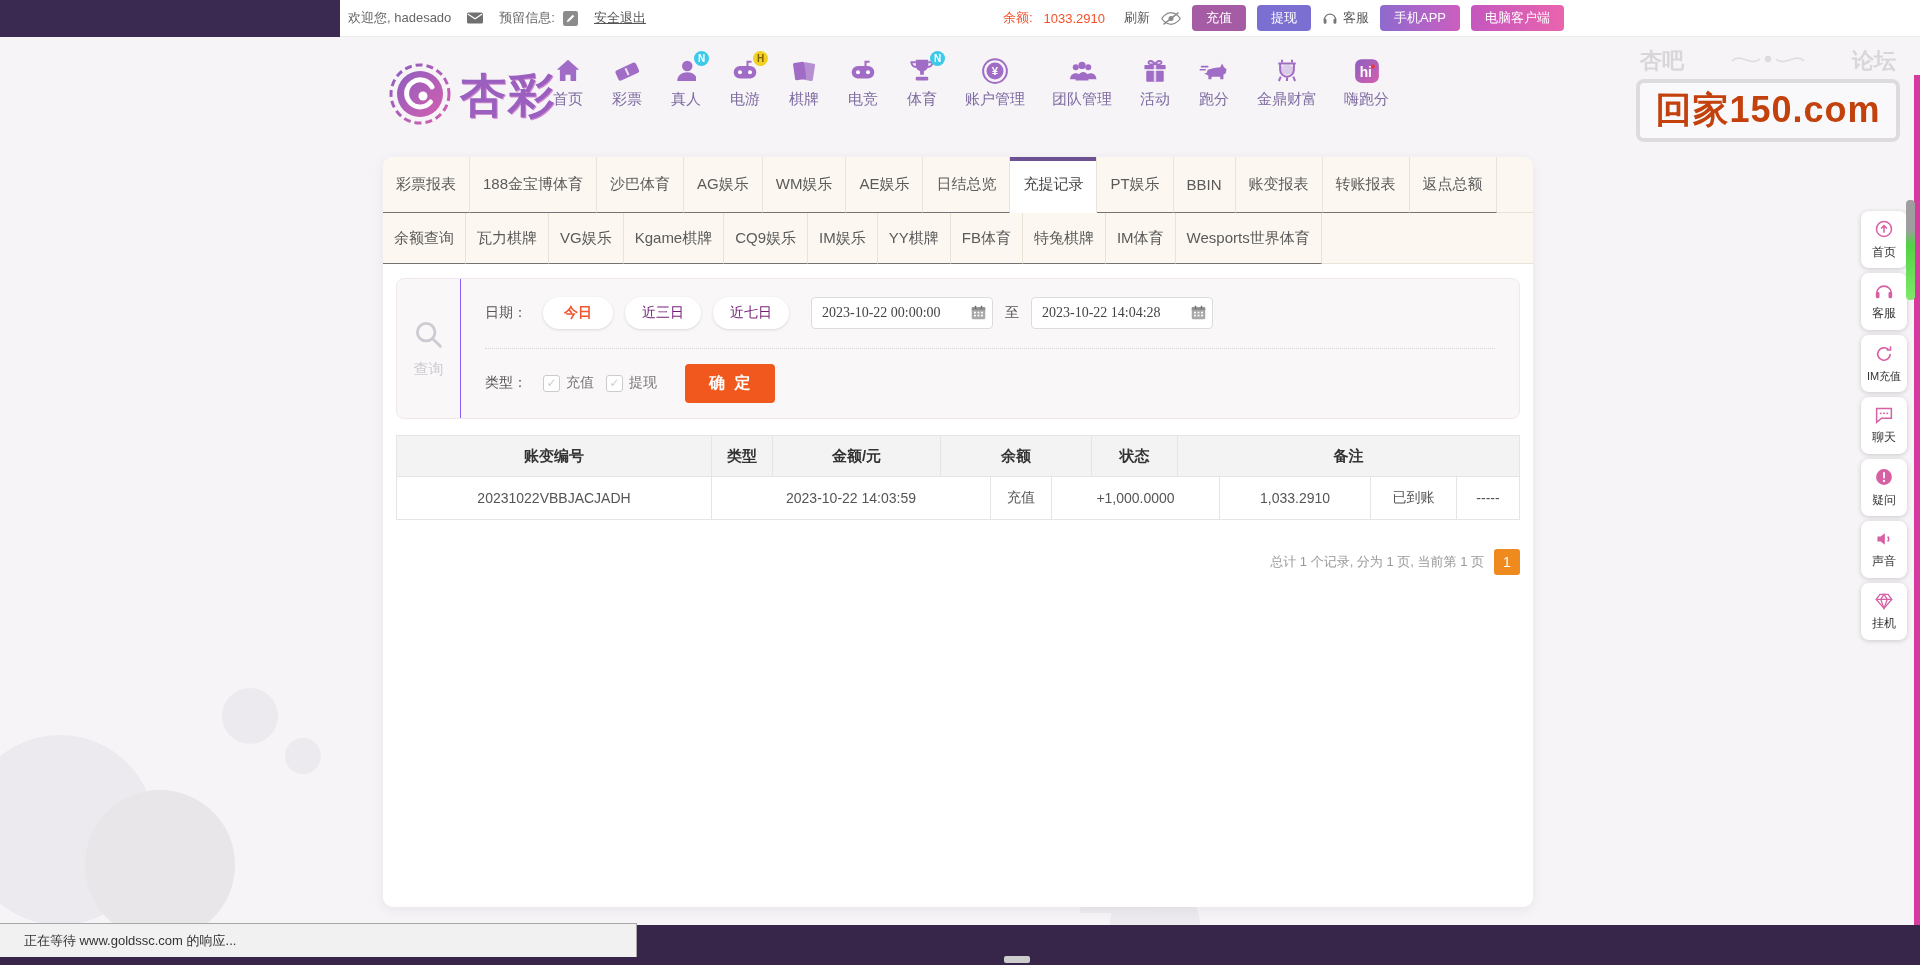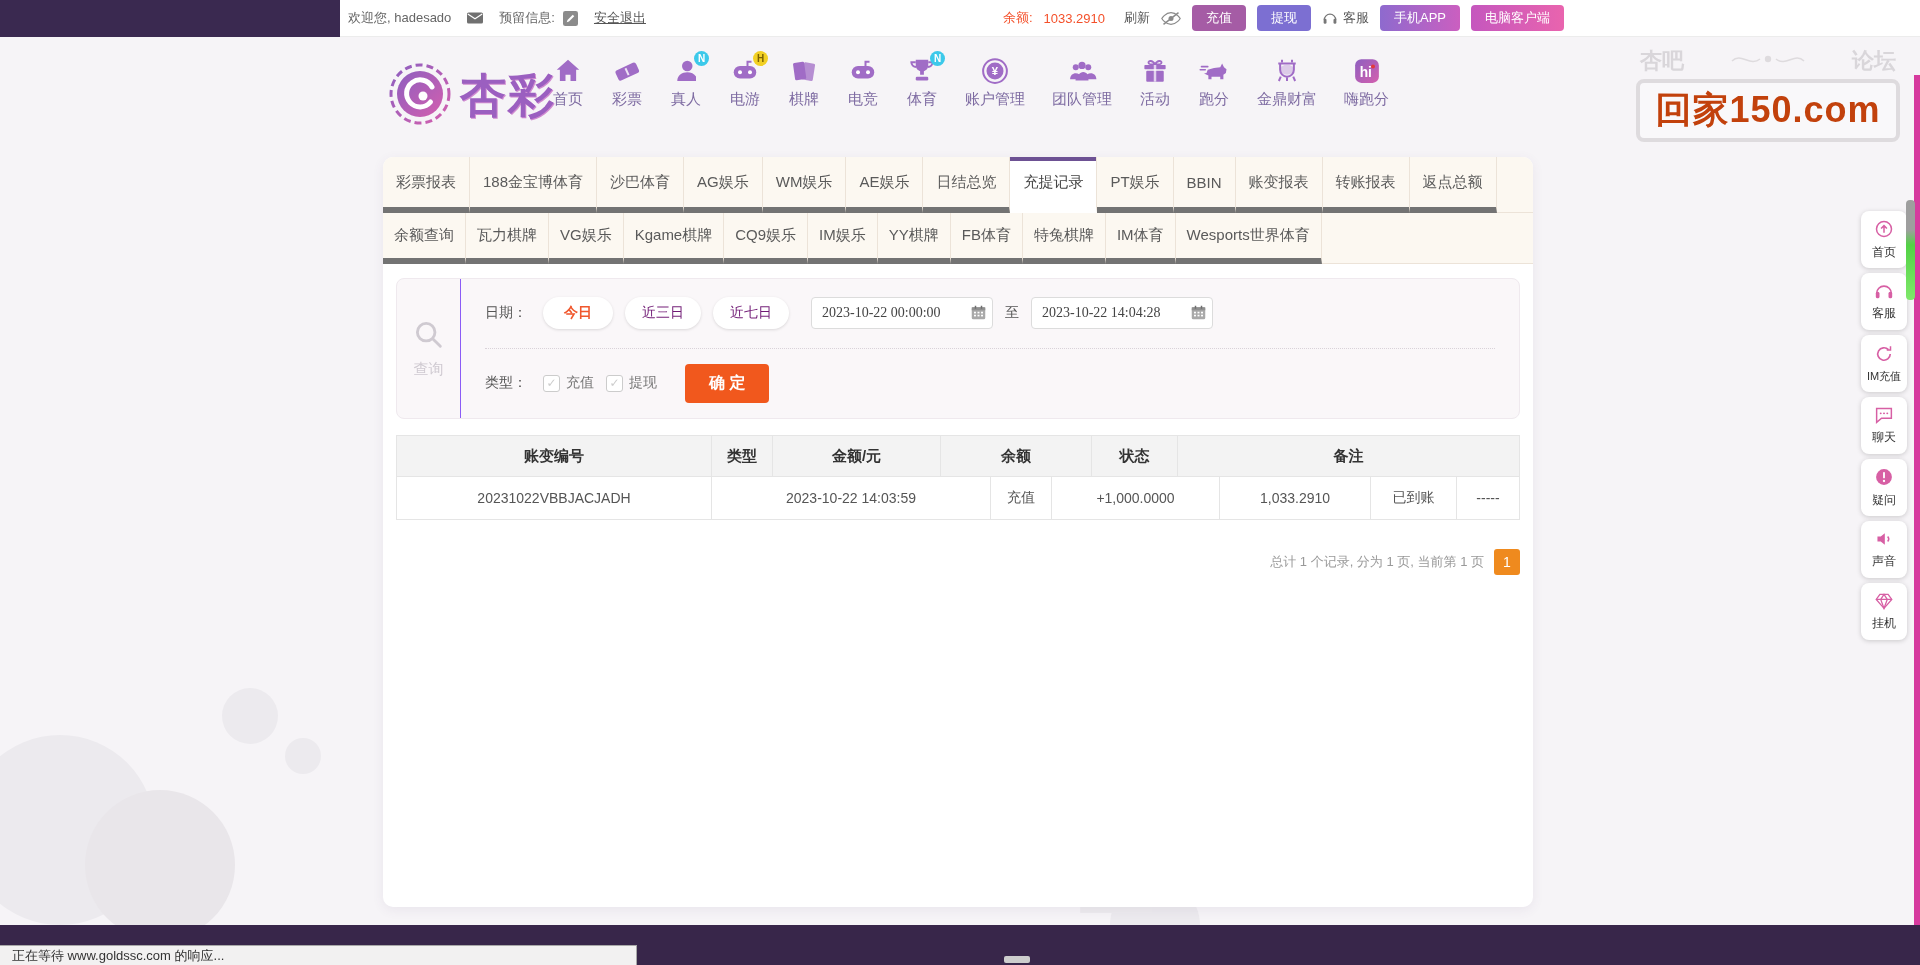--- a/index.html
+++ b/index.html
@@ -40,21 +40,21 @@
   
   .watermark { position:absolute; right:20px; top:46px; width:264px; color:#d9d6da; text-align:center; z-index:2; }
   .wm-top { display:flex; justify-content:space-between; align-items:center; font-size:22px; font-weight:bold; padding:0 4px; }
   .wm-box { margin-top:3px; border:4px solid #dedbde; border-radius:8px; font-size:36px; font-weight:bold; padding:3px 6px; letter-spacing:1px; color:#c2410c; background:rgba(255,255,255,.35); }
 
   
   .main-panel { position:absolute; left:383px; top:157px; width:1150px; height:750px; background:#fff; border-radius:10px; box-shadow:0 3px 12px rgba(90,60,110,.08); overflow:hidden; z-index:1; }
   .tabs-row { display:flex; background:#fcf8f1; }
   .tabs-row1 { height:56px; }
   .tabs-row2 { height:51px; }
-  .tab { display:flex; align-items:center; padding:0 13px; font-size:15px; color:#5a5a5a; border-right:1px solid #ece3d8; border-bottom:6px solid #737373; cursor:pointer; white-space:nowrap; position:relative; }
+  .tab { display:flex; align-items:center; padding:0 13px; font-size:15px; color:#5a5a5a; border-right:1px solid #ece3d8; border-bottom:1px solid #737373; cursor:pointer; white-space:nowrap; position:relative; }
   .tabs-row2 .tab { padding:0 11px; }
   .tab.active { background:#fff; border-bottom-color:#fff; color:#444; }
   .tab.active::before { content:""; position:absolute; top:0; left:0; right:0; height:4px; background:#6d5193; }
   .tabs-fill { flex:1; border-bottom:1px solid #ece3d8; }
 
   
   .filter-box { margin:14px 13px 0; height:141px; background:#faf7f9; border:1px solid #efe9ee; border-radius:8px; display:flex; }
   .query-col { width:64px; display:flex; flex-direction:column; align-items:center; justify-content:center; gap:5px; color:#cfcad1; font-size:15px; border-right:1px solid #8b5cf6; }
   .filter-main { flex:1; padding:0 24px; display:flex; flex-direction:column; }
   .filter-row { display:flex; align-items:center; gap:12px; height:70px; }
@@ -63,21 +63,21 @@
   .pill { background:#fff; border-radius:17px; padding:7px 17px; font-size:14px; color:#701a75; box-shadow:0 1px 3px rgba(0,0,0,.13); cursor:pointer; }
   .pill.active { color:#f0572d; font-weight:bold; padding:7px 21px; }
   .date-wrap { position:relative; margin-left:10px; }
   .date-wrap.second { margin-left:0; }
   input.date { width:182px; height:32px; border:1px solid #dcdcdc; border-radius:4px; padding:0 26px 0 10px; font-size:14px; color:#444; background:#fff; font-family:Liberation Serif, serif; }
   .cal-icon { position:absolute; right:7px; top:8px; cursor:pointer; }
   .to-label { font-size:14px; color:#555; }
   .checkbox-wrap { display:flex; align-items:center; gap:6px; color:#777; font-size:14px; cursor:pointer; }
   .checkbox { width:17px; height:17px; border:1px solid #ccc; border-radius:3px; background:#fff; display:inline-flex; align-items:center; justify-content:center; color:#ccc; font-size:12px; }
   .checkbox::after { content:"✓"; }
-  .btn-submit { margin-left:16px; background:#f1581d; color:#fff; font-size:16px; padding:9px 24px; border-radius:4px; border:none; font-weight:bold; cursor:pointer; font-family:Liberation Sans, sans-serif; }
+  .btn-submit { margin-left:16px; background:#f1581d; color:#fff; font-size:16px; padding:9px 24px; border-radius:4px; border:none; font-weight:bold; cursor:pointer; font-family:Liberation Mono, monospace; }
 
   
   .tbl { margin:16px 13px 0; border-left:1px solid #e5e5e5; border-top:1px solid #e5e5e5; }
   .tbl-row { display:flex; }
   .tbl-cell { display:flex; align-items:center; justify-content:center; border-right:1px solid #e5e5e5; border-bottom:1px solid #e5e5e5; }
   .tbl-head .tbl-cell { background:#f3f3f3; height:41px; font-size:15px; font-weight:bold; color:#333; }
   .tbl-body .tbl-cell { height:43px; font-size:14px; color:#555; background:#fff; }
   .c0{width:315px;} .c1{width:279px;} .c2{width:61px;} .c3{width:168px;} .c4{width:151px;} .c5{width:86px;} .c6{flex:1;}
   .cell-amount { color:#d62b33; }
   .cell-status { color:#3cb04c; }
@@ -91,21 +91,21 @@
   .float-sidebar { position:absolute; right:13px; top:211px; display:flex; flex-direction:column; gap:5px; z-index:6; }
   .side-card { width:46px; height:57px; background:#fff; border-radius:8px; box-shadow:0 1px 5px rgba(0,0,0,.18); display:flex; flex-direction:column; align-items:center; justify-content:center; gap:2px; font-size:12px; color:#333; cursor:pointer; }
   .side-label-sm { font-size:11px; }
 
   
   .scroll-magenta { position:absolute; right:0; top:75px; width:6px; height:850px; background:#d63a9e; z-index:7; }
   .scroll-thumb { position:absolute; right:5px; top:200px; width:9px; height:100px; border-radius:4px; background:linear-gradient(180deg,#9e9e9e 0%,#9e9e9e 30%,#52d145 45%,#7fe86a 100%); z-index:8; }
 
   
   .footer { position:absolute; bottom:0; left:0; width:1920px; height:40px; background:#38264a; z-index:3; }
-  .statusbar { position:absolute; bottom:0; left:0; width:637px; height:20px; background:#f2f1f1; border:1px solid #a8a8a8; border-left:none; border-bottom:none; display:flex; align-items:center; padding-left:12px; font-size:13px; color:#333; z-index:4; }
+  .statusbar { position:absolute; bottom:8px; left:0; width:637px; height:34px; background:#f2f1f1; border:1px solid #a8a8a8; border-left:none; border-bottom:none; display:flex; align-items:center; padding-left:24px; font-size:13px; color:#333; z-index:4; }
   .hthumb { position:absolute; bottom:2px; left:1004px; width:26px; height:7px; background:#cdcdcd; border-radius:2px; z-index:4; }
 </style>
 </head>
 <body>
 
 <div class="stage">
 
   <svg width="0" height="0" style="position:absolute">
       <defs>
     <linearGradient id="lgP" x1="0" y1="0" x2="1" y2="1">

